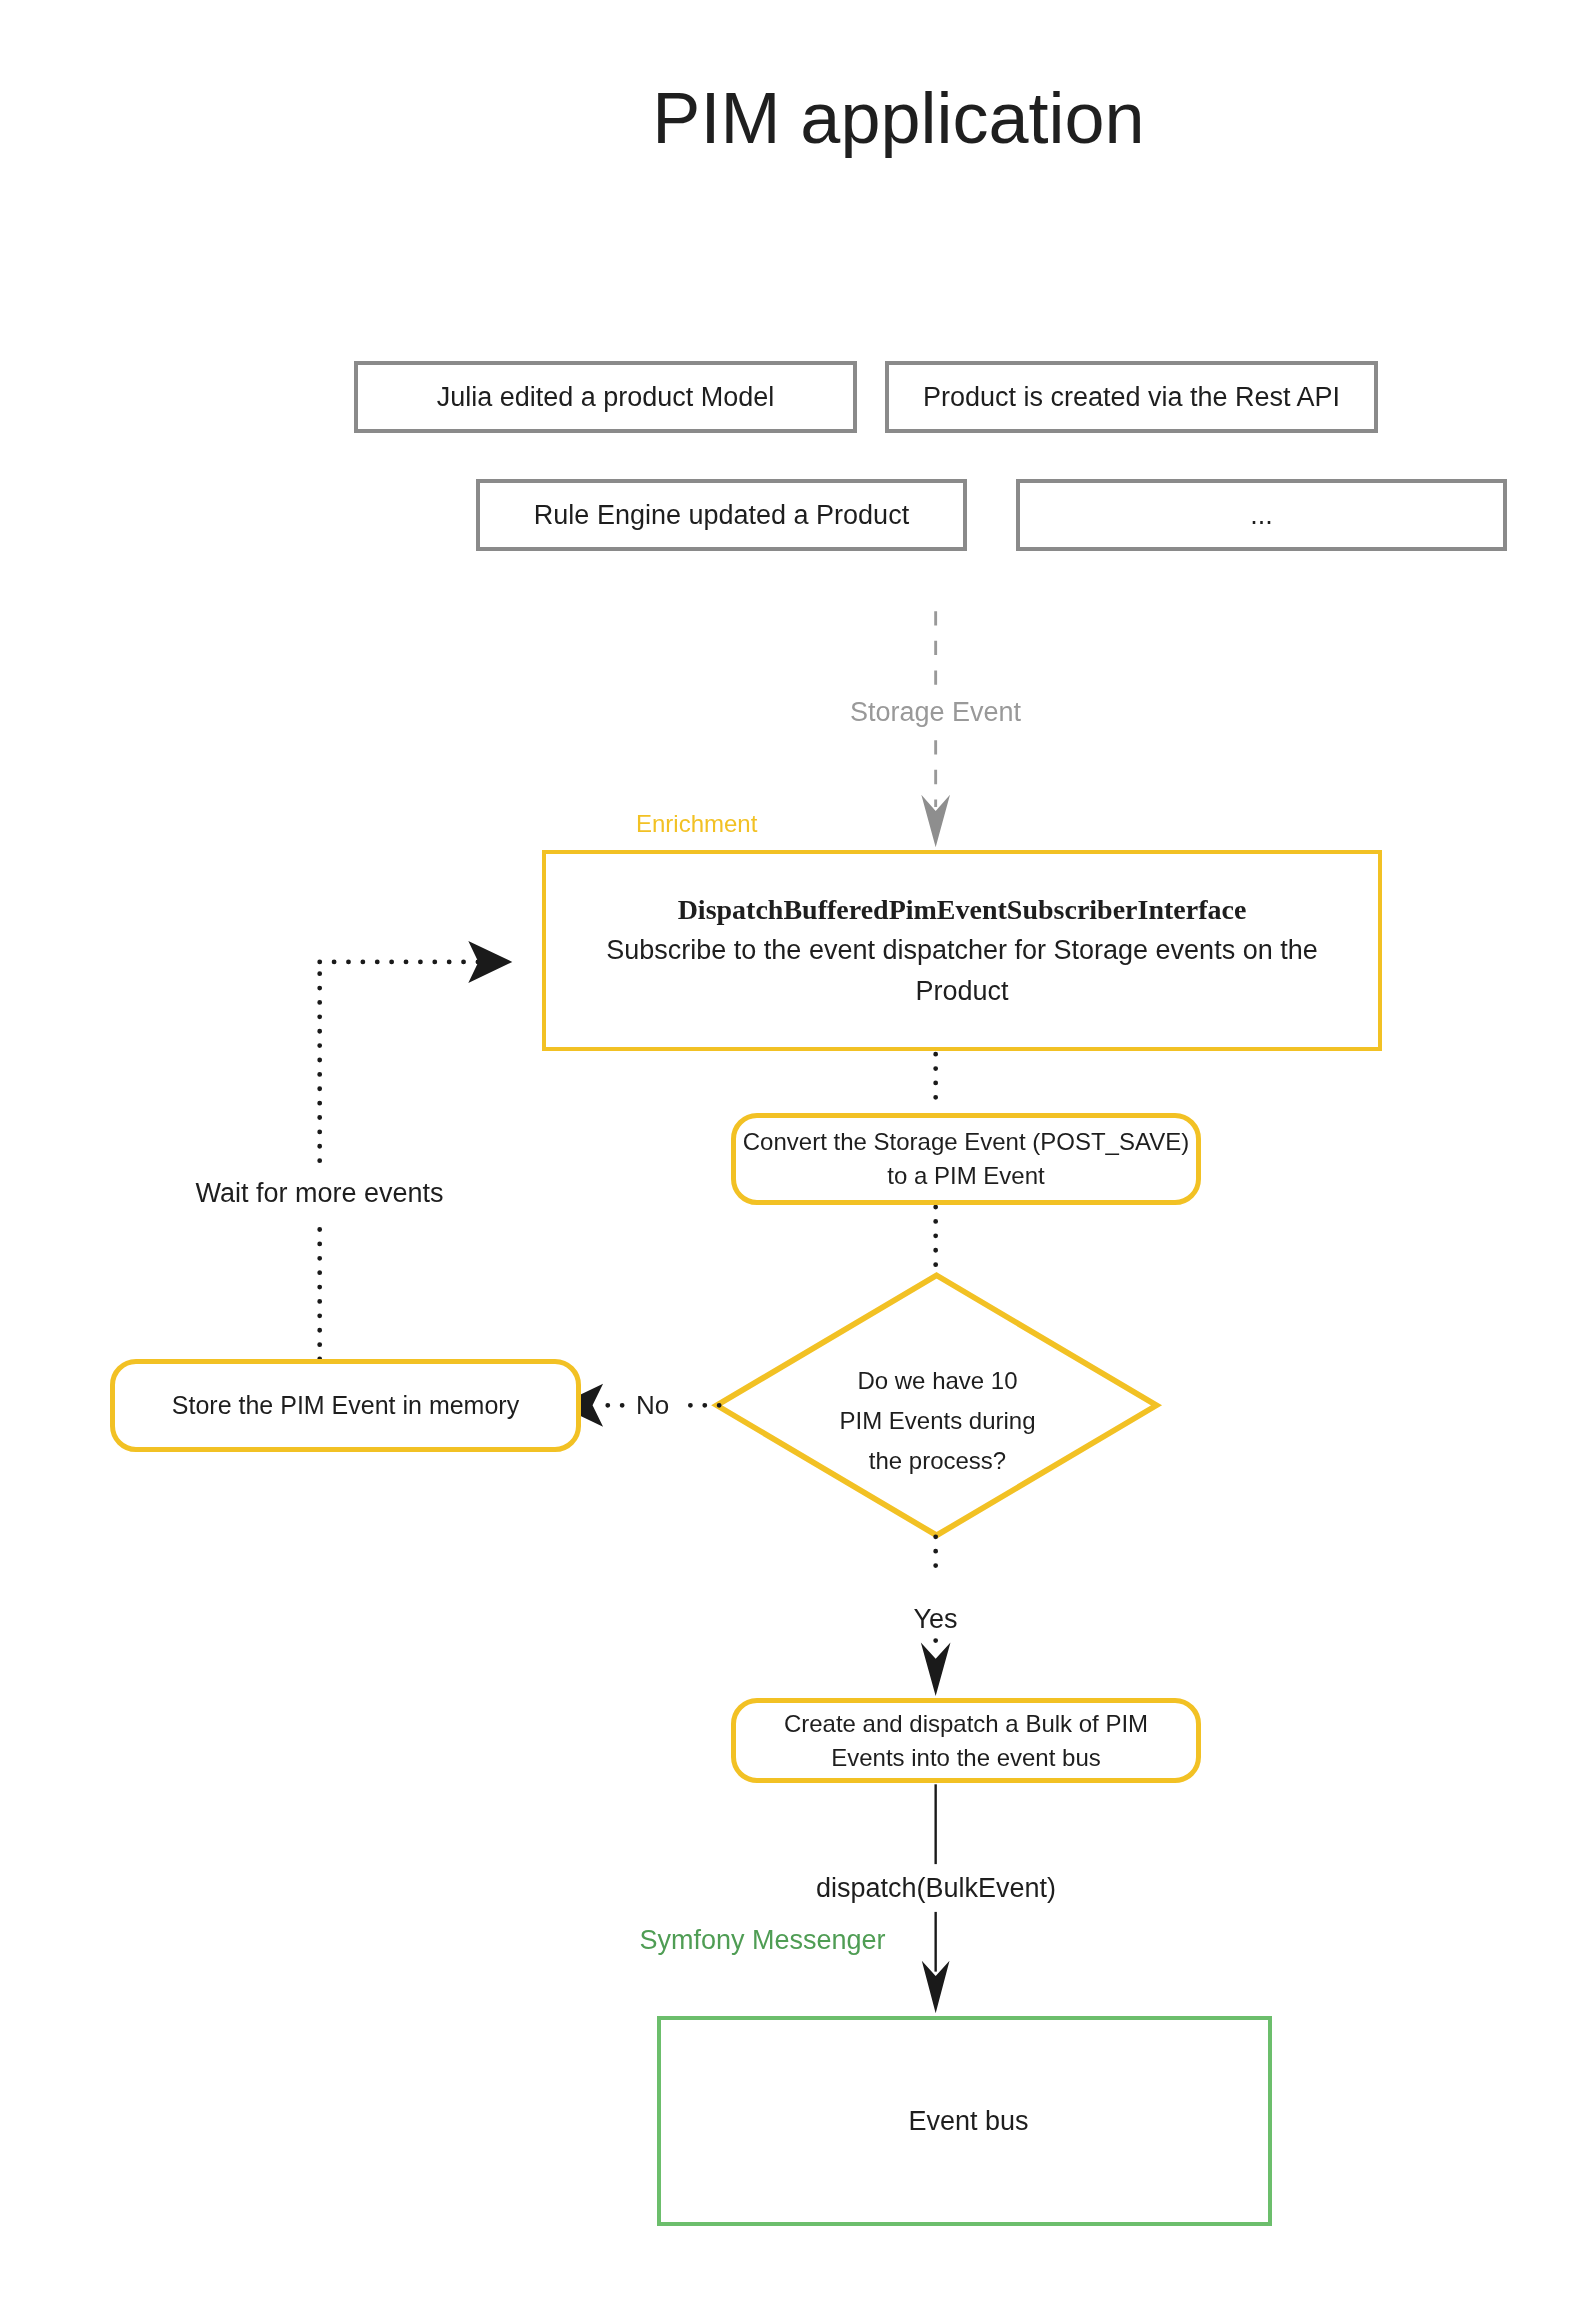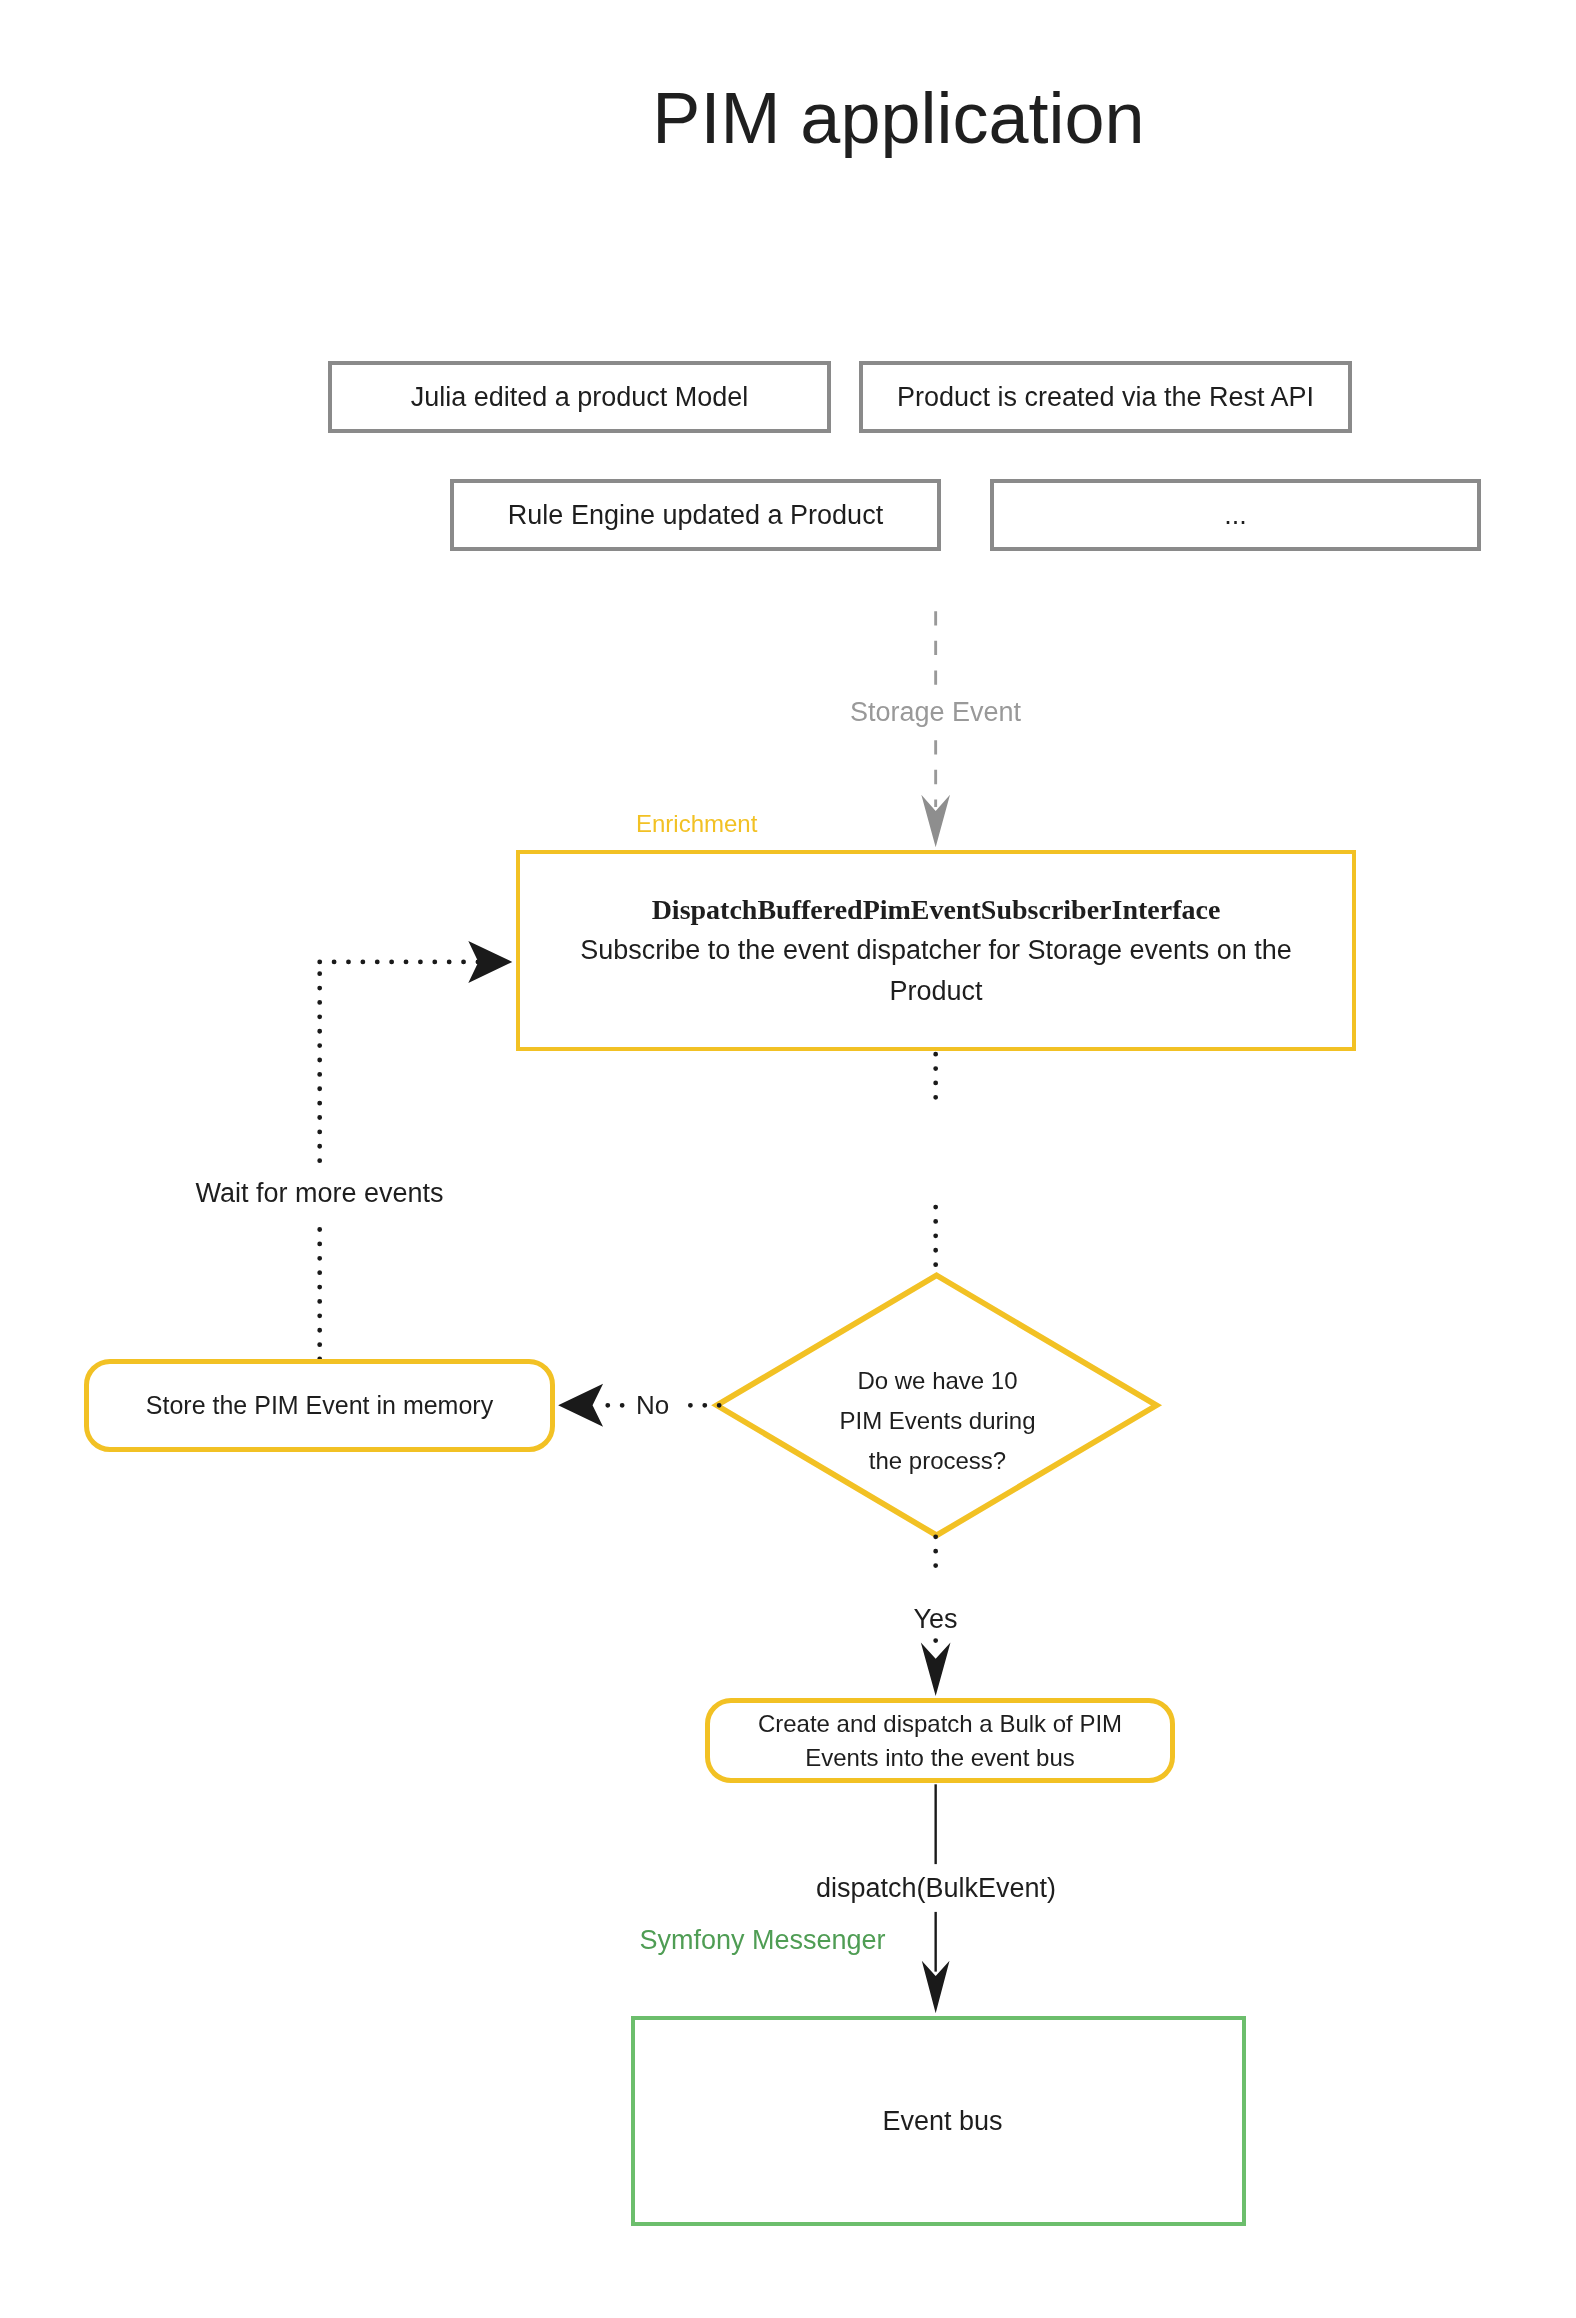--- a/index.html
+++ b/index.html
@@ -8,21 +8,21 @@
     width:1576px;height:2319px;
     background:#ffffff;
     font-family:"Liberation Sans","DejaVu Sans",sans-serif;
     color:#1e1e1e;
     overflow:hidden;
   }
   #wires{position:absolute;left:0;top:0;width:1576px;height:2319px;}
   .node{
     position:absolute;box-sizing:border-box;
     display:flex;flex-direction:column;align-items:center;justify-content:center;
-    text-align:center;background:#ffffff;
+    text-align:center;background:#ffffff;margin-left:26px;
   }
   .src-box{border:4.8px solid #8a8a8a;font-size:27px;}
   .yellow-rect{border:4.8px solid #f2c124;}
   .yellow-round{border:5.7px solid #f2c124;border-radius:26px;}
   .green-rect{border:4.8px solid #6cbe6c;font-size:27px;padding-left:8px;}
   .lbl{
     position:absolute;white-space:nowrap;background:#ffffff;
     display:flex;align-items:center;justify-content:center;text-align:center;
   }
   .title{
@@ -90,20 +90,24 @@
   <div class="lbl gray-text" style="left:816px;top:693px;width:239px;height:38px;font-size:27px;">Storage Event</div>
 
   <div class="lbl yellow-text" style="left:636px;top:808px;height:31px;font-size:24px;background:transparent;">Enrichment</div>
 
   <div class="node yellow-rect" style="left:516px;top:850px;width:840px;height:201px;">
     <span class="sub-bold">DispatchBufferedPimEventSubscriberInterface</span>
     <span class="sub-reg">Subscribe to the event dispatcher for Storage events on the</span>
     <span class="sub-reg">Product</span>
   </div>
 
+  <div class="node yellow-round two-line" style="left:705px;top:1113px;width:470px;height:92px;">
+    <span>Convert the Storage Event (POST_SAVE)</span>
+    <span>to a PIM Event</span>
+  </div>
 
   <div class="lbl" style="left:770px;top:1344px;width:335px;height:122px;font-size:24px;line-height:40px;background:transparent;flex-direction:column;margin-top:16px;">
     <span>Do we have 10</span>
     <span>PIM Events during</span>
     <span>the process?</span>
   </div>
 
   <div class="lbl" style="left:626px;top:1387px;width:53px;height:36px;font-size:26px;">No</div>
 
   <div class="node yellow-round" style="left:84px;top:1359px;width:471px;height:93px;font-size:25px;">

